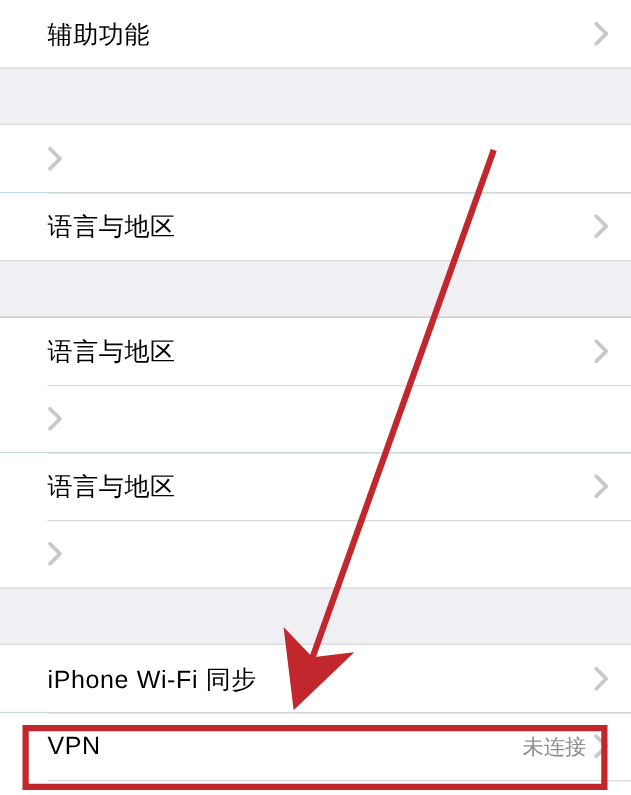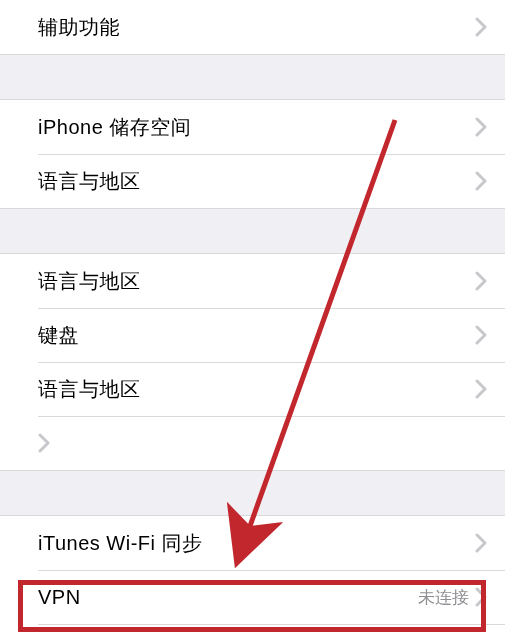--- a/index.html
+++ b/index.html
@@ -91,21 +91,20 @@
     <svg class="chevron" viewBox="0 0 12 20">
         <polyline points="2,2 10,10 2,18"></polyline>
       </svg>
   </div>
 </div>
 
 <div class="gap"></div>
 
 <div class="group">
   <div class="row">
-    <span class="row-label">iPhone 储存空间</span>
     <svg class="chevron" viewBox="0 0 12 20">
         <polyline points="2,2 10,10 2,18"></polyline>
       </svg>
   </div>
   <div class="row">
     <span class="row-label">语言与地区</span>
     <svg class="chevron" viewBox="0 0 12 20">
         <polyline points="2,2 10,10 2,18"></polyline>
       </svg>
   </div>
@@ -114,21 +113,20 @@
 <div class="gap"></div>
 
 <div class="group">
   <div class="row">
     <span class="row-label">语言与地区</span>
     <svg class="chevron" viewBox="0 0 12 20">
         <polyline points="2,2 10,10 2,18"></polyline>
       </svg>
   </div>
   <div class="row">
-    <span class="row-label">键盘</span>
     <svg class="chevron" viewBox="0 0 12 20">
         <polyline points="2,2 10,10 2,18"></polyline>
       </svg>
   </div>
   <div class="row">
     <span class="row-label">语言与地区</span>
     <svg class="chevron" viewBox="0 0 12 20">
         <polyline points="2,2 10,10 2,18"></polyline>
       </svg>
   </div>
@@ -136,21 +134,21 @@
     <svg class="chevron" viewBox="0 0 12 20">
         <polyline points="2,2 10,10 2,18"></polyline>
       </svg>
   </div>
 </div>
 
 <div class="gap"></div>
 
 <div class="group">
   <div class="row">
-    <span class="row-label">iTunes Wi-Fi 同步</span>
+    <span class="row-label">iPhone Wi-Fi 同步</span>
     <svg class="chevron" viewBox="0 0 12 20">
         <polyline points="2,2 10,10 2,18"></polyline>
       </svg>
   </div>
   <div class="row">
     <span class="row-label">VPN</span>
     <span class="row-value">未连接</span>
     <svg class="chevron" viewBox="0 0 12 20">
         <polyline points="2,2 10,10 2,18"></polyline>
       </svg>

